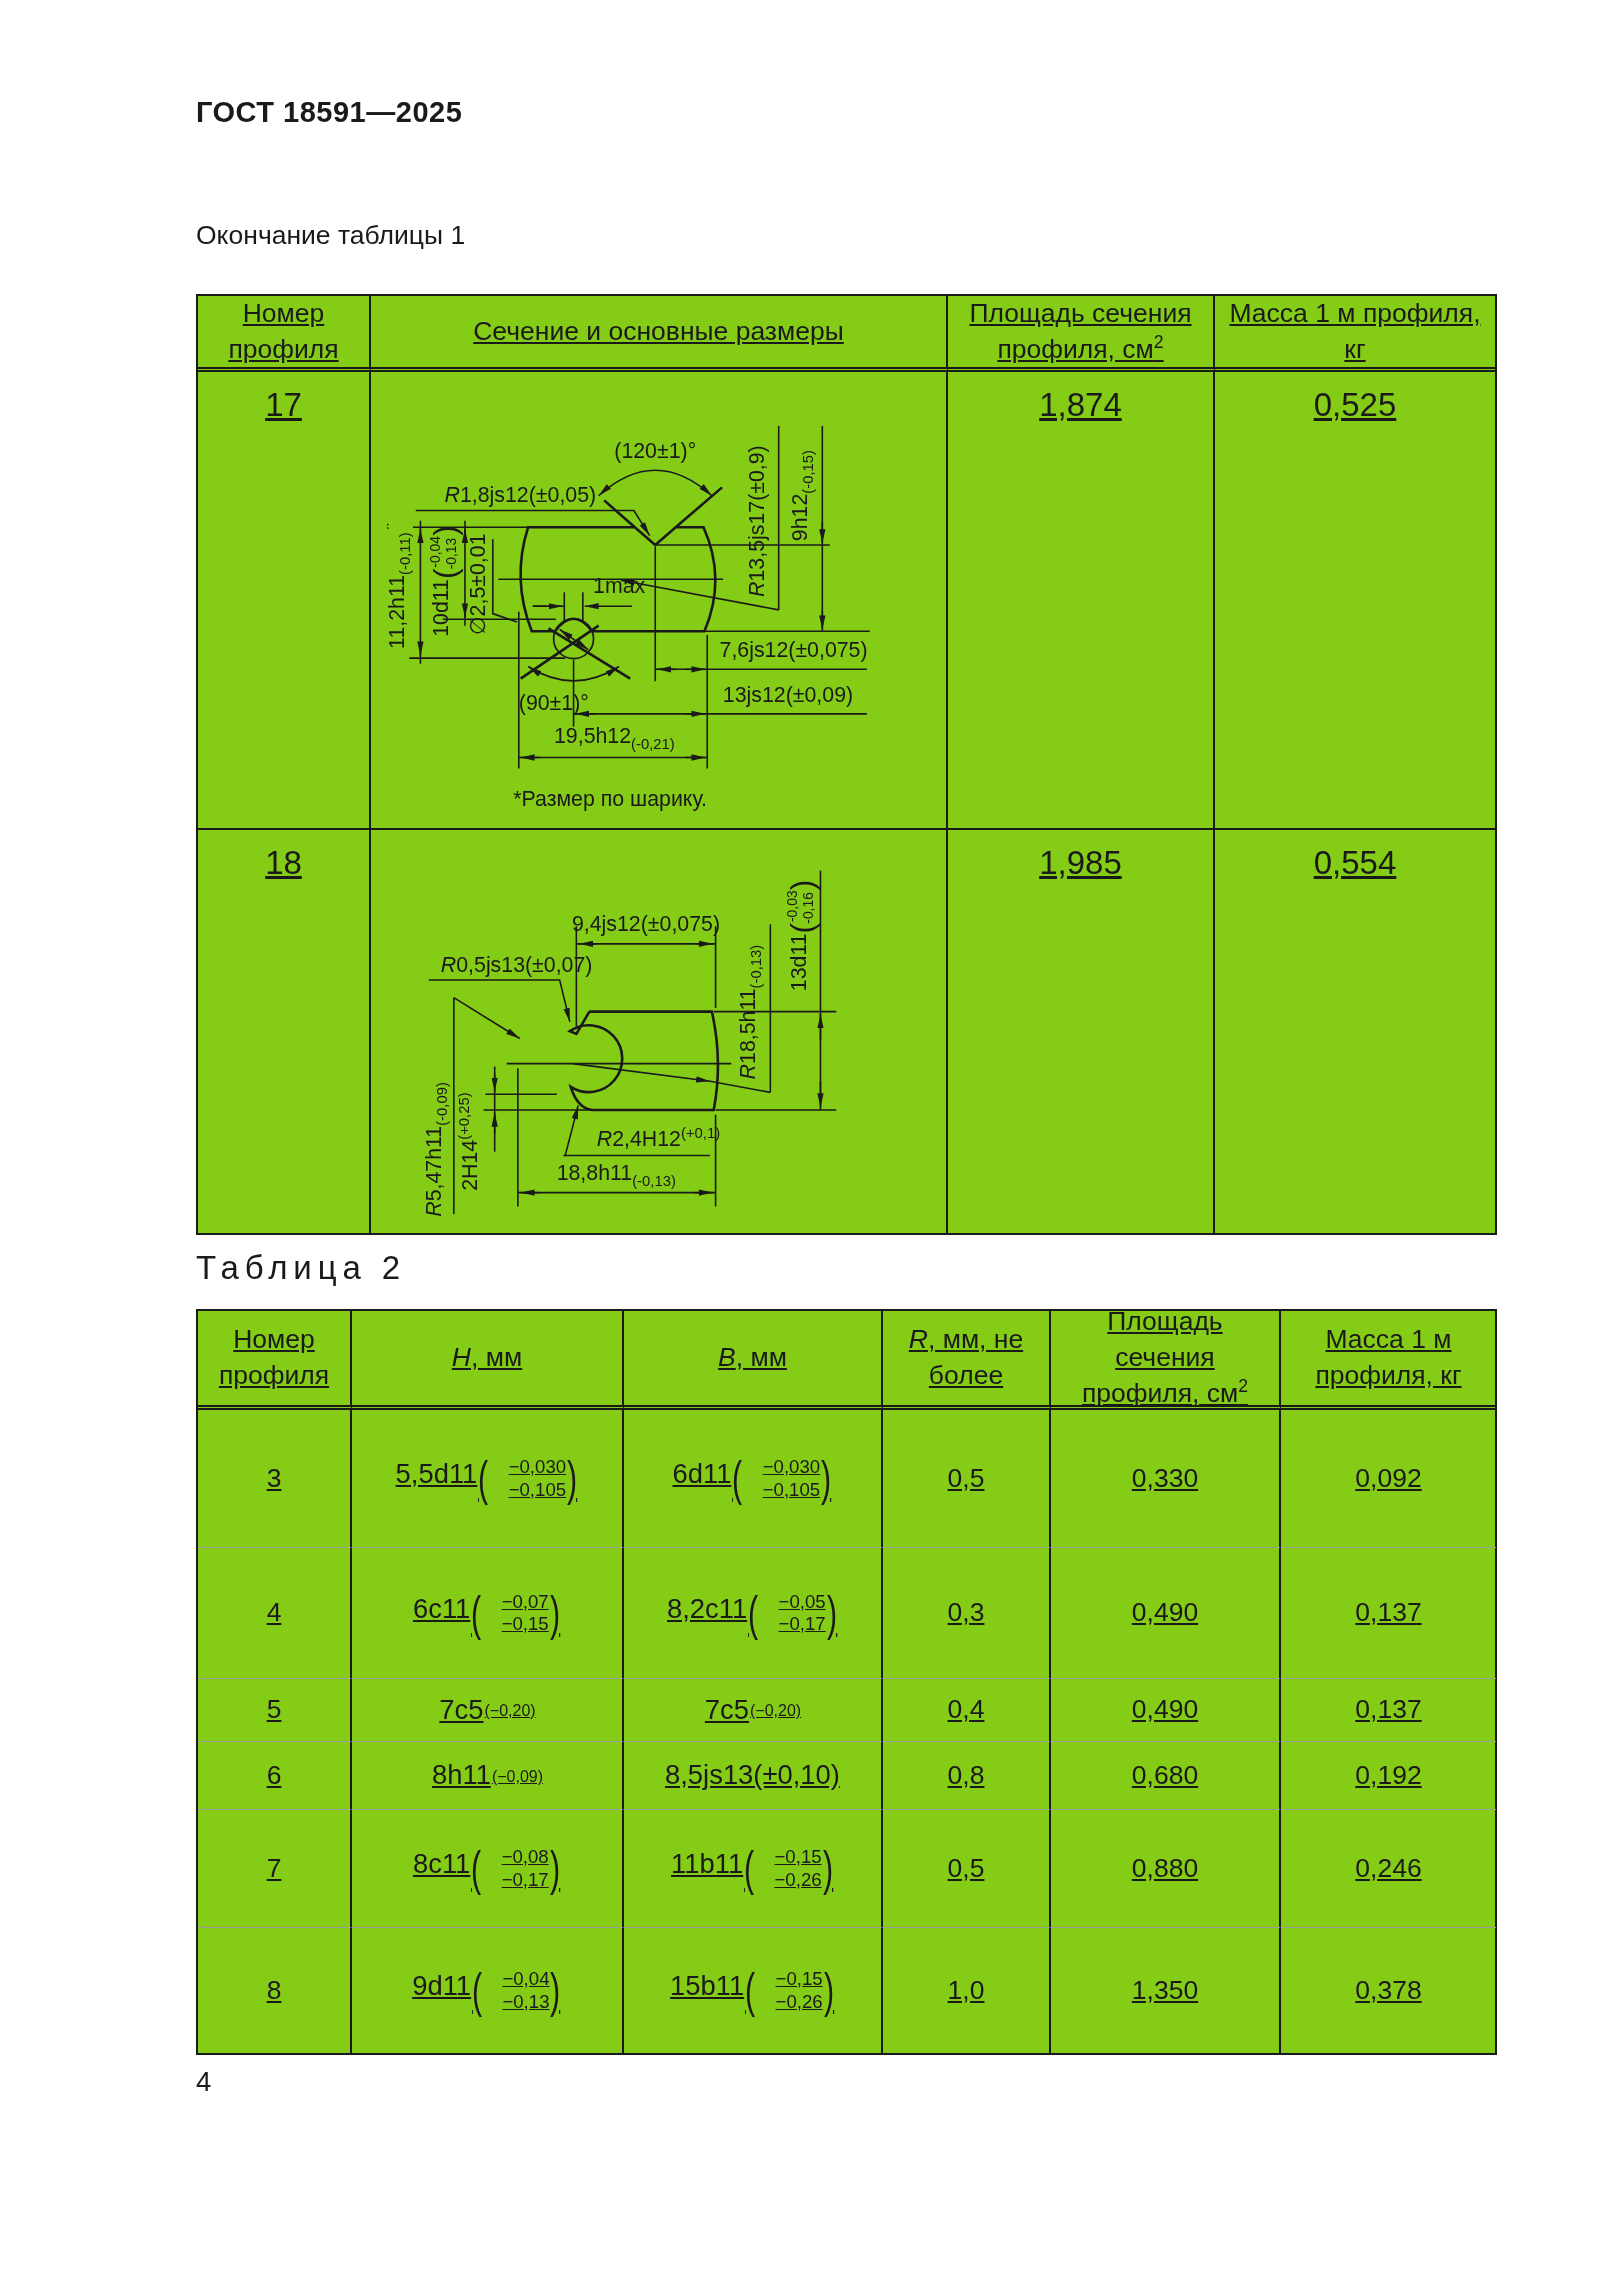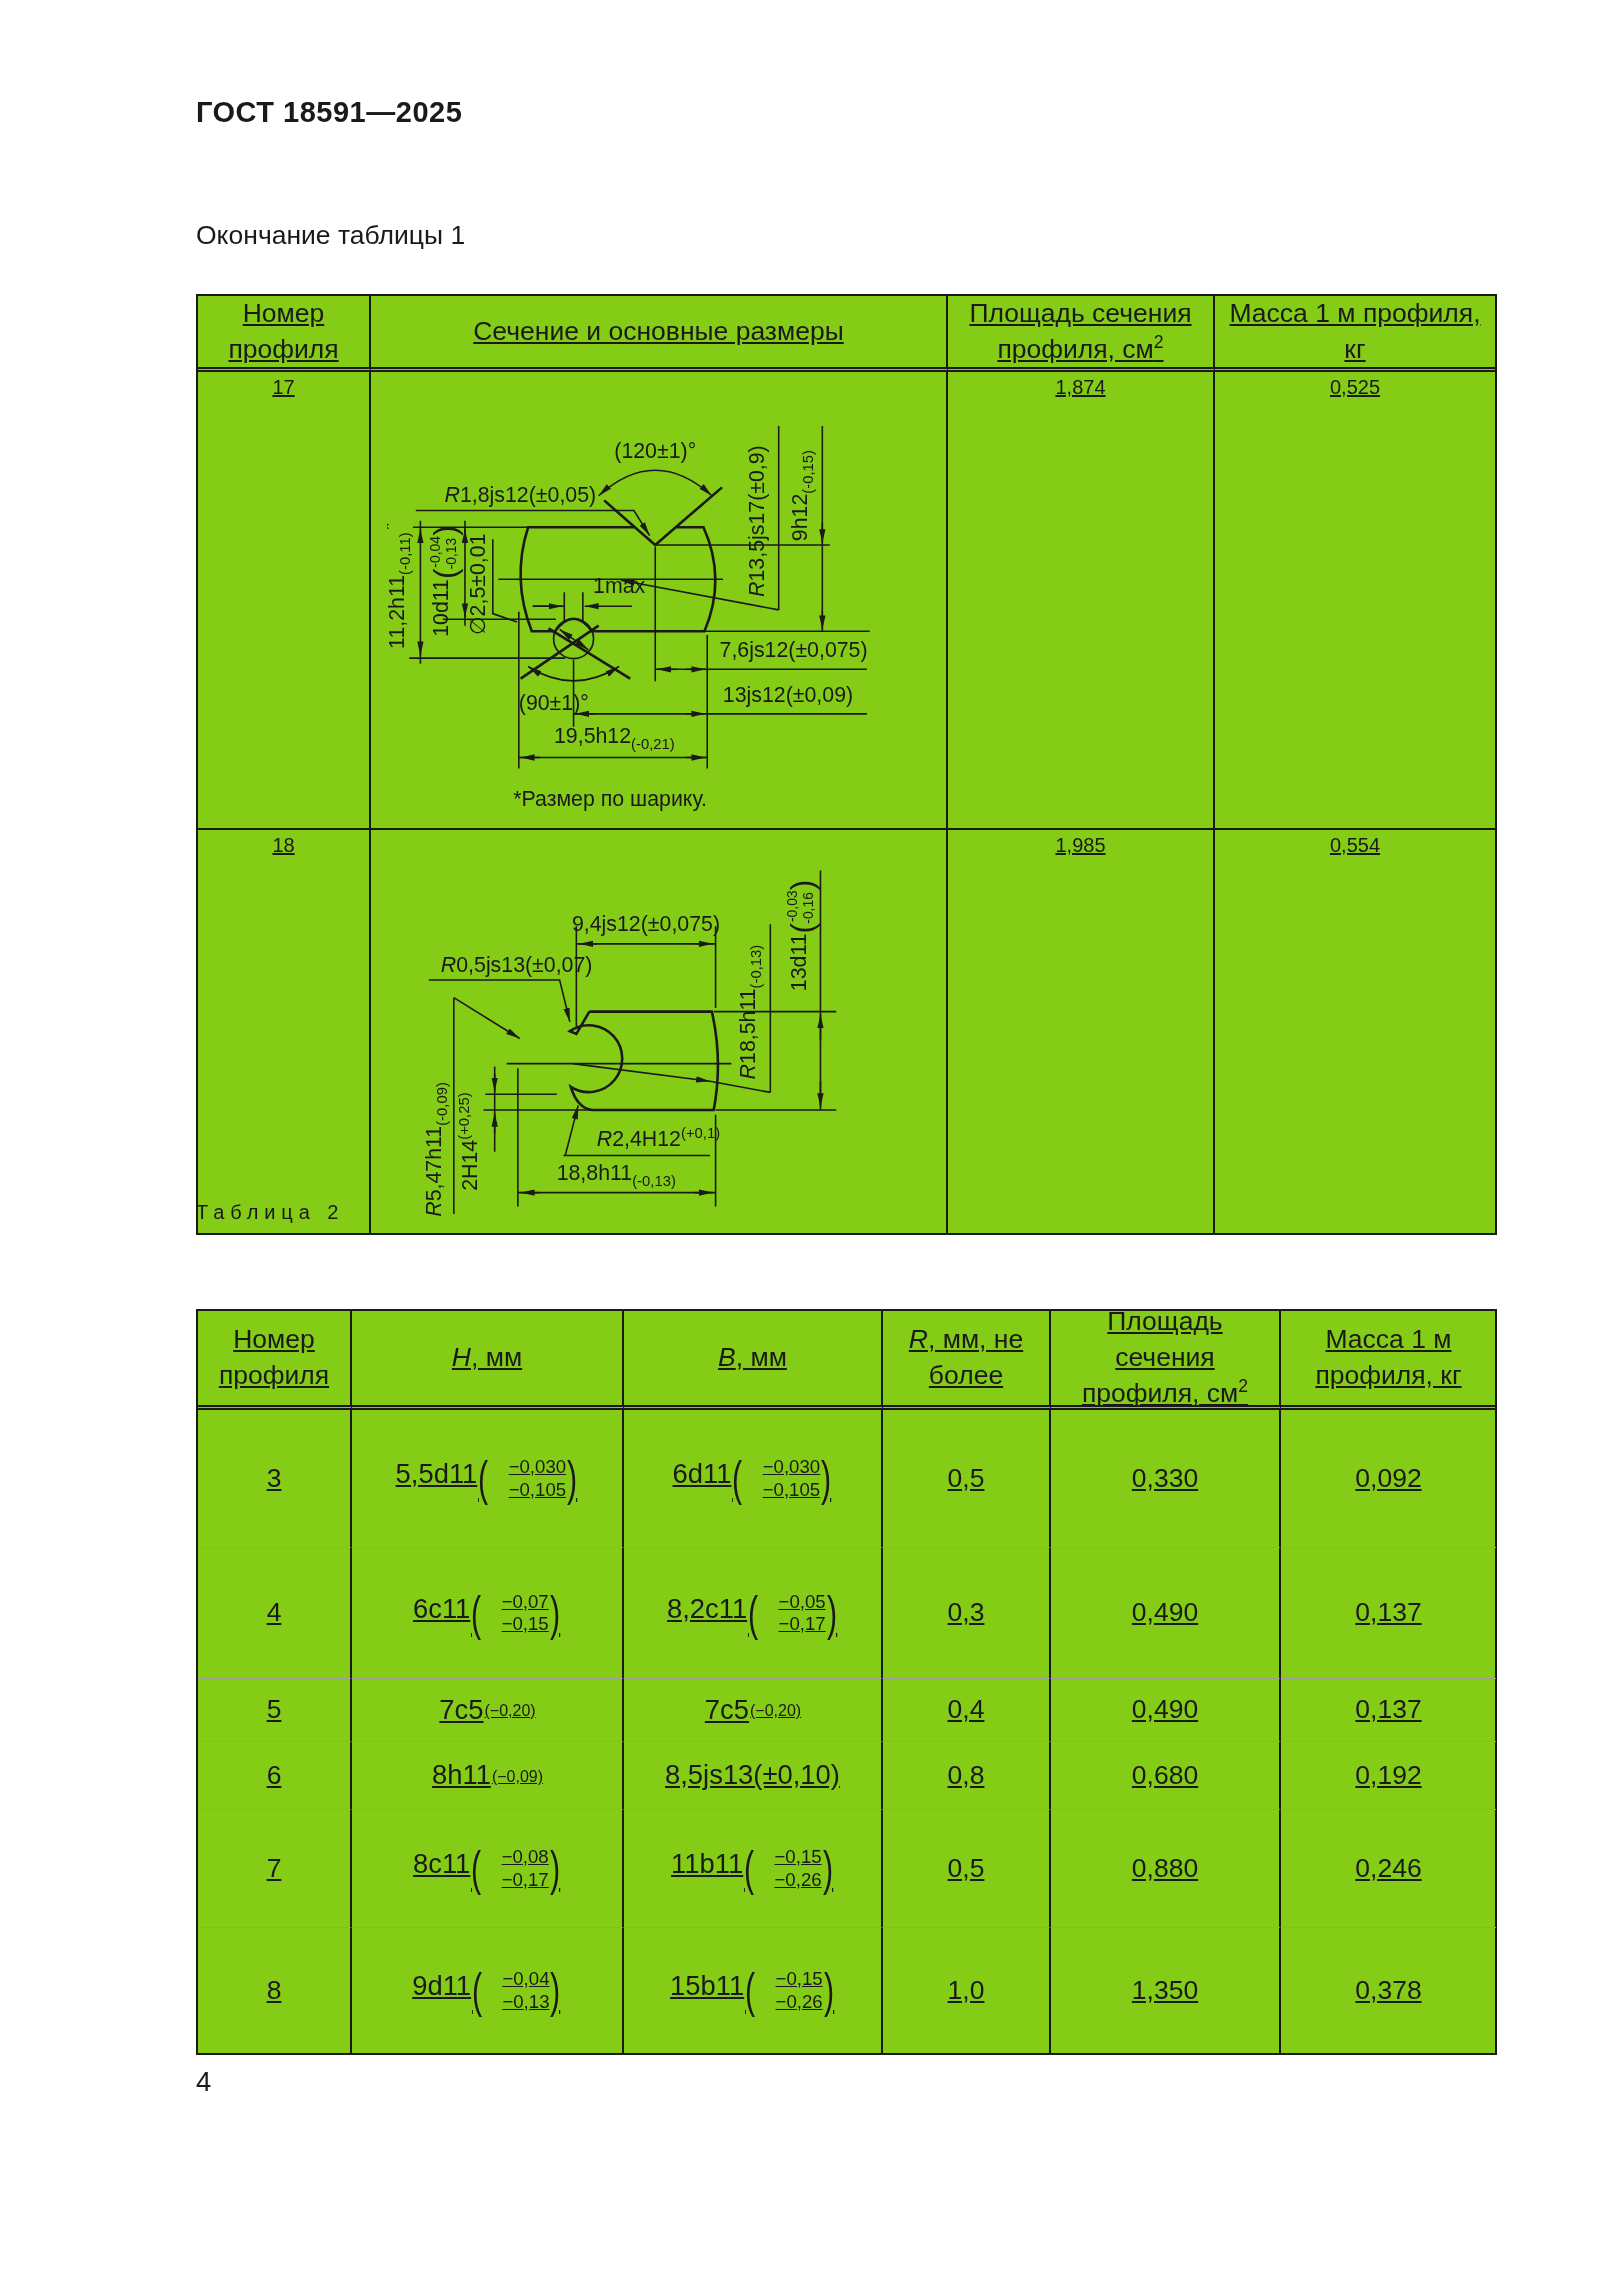--- a/index.html
+++ b/index.html
@@ -4,38 +4,38 @@
 <style>
   html,body{margin:0;padding:0;}
   body{
     width:1621px;height:2293px;position:relative;
     background:#ffffff;color:#1a1a1a;
     font-family:"Liberation Sans", sans-serif;
   }
   .abs{position:absolute;}
   .doc-code{left:196px;top:96px;font-size:29px;font-weight:bold;letter-spacing:0.5px;}
   .cap1{left:196px;top:220px;font-size:26.5px;}
-  .cap2{left:196px;top:1201px;font-size:20px;letter-spacing:5.9px;}
+  .cap2{left:196px;top:1249px;font-size:33px;letter-spacing:5.9px;}
   .pagenum{left:196px;top:2066px;font-size:27.4px;}
 
   
   .gtable{position:absolute;border:2.9px solid #1a1a1a;display:grid;background:#84cc16;text-decoration:underline;}
   .t1{left:196px;top:294px;width:1297px;height:937px;
       grid-template-columns:173px 577px 267px 280px;
       grid-template-rows:76px 458px 403px;}
   .t2{left:196px;top:1309px;width:1297px;height:742px;
       grid-template-columns:154px 272px 259px 168px 230px 215px;
       grid-template-rows:99px 138px 131px 63px 68px 118px 125px;}
   .cell{border-right:2px solid #1a1a1a;border-bottom:2px solid #1a1a1a;
         display:flex;align-items:center;justify-content:center;
         text-align:center;font-size:26.5px;line-height:1.35;box-sizing:border-box;
         padding:3.9px 9.8px;position:relative;}
   .cell.last{border-right:none;}
   .hdr{border-bottom:5.9px double #1a1a1a;}
-  .vtop{align-items:flex-start;padding-top:2px;font-size:20px;}
+  .vtop{align-items:flex-start;padding-top:11px;font-size:33px;}
   .t1 .botrow{border-bottom:none;}
   .t2 .bcell{border-bottom:1px solid #9c9c9c;}
   .t2 .botrow{border-bottom:none;}
   .drawcell{padding:16px;justify-content:flex-start;align-items:flex-start;}
   sup.hsup{font-size:17.6px;line-height:0;}
 
   
   .dim{display:inline-flex;align-items:flex-start;font-size:27.4px;}
   .bp{font-size:49px;font-weight:300;line-height:.9;transform:scaleX(.62);margin:0 -2px;}
   .stk{display:inline-flex;flex-direction:column;font-size:18.6px;line-height:1.2;align-items:flex-start;margin-left:19px;}

